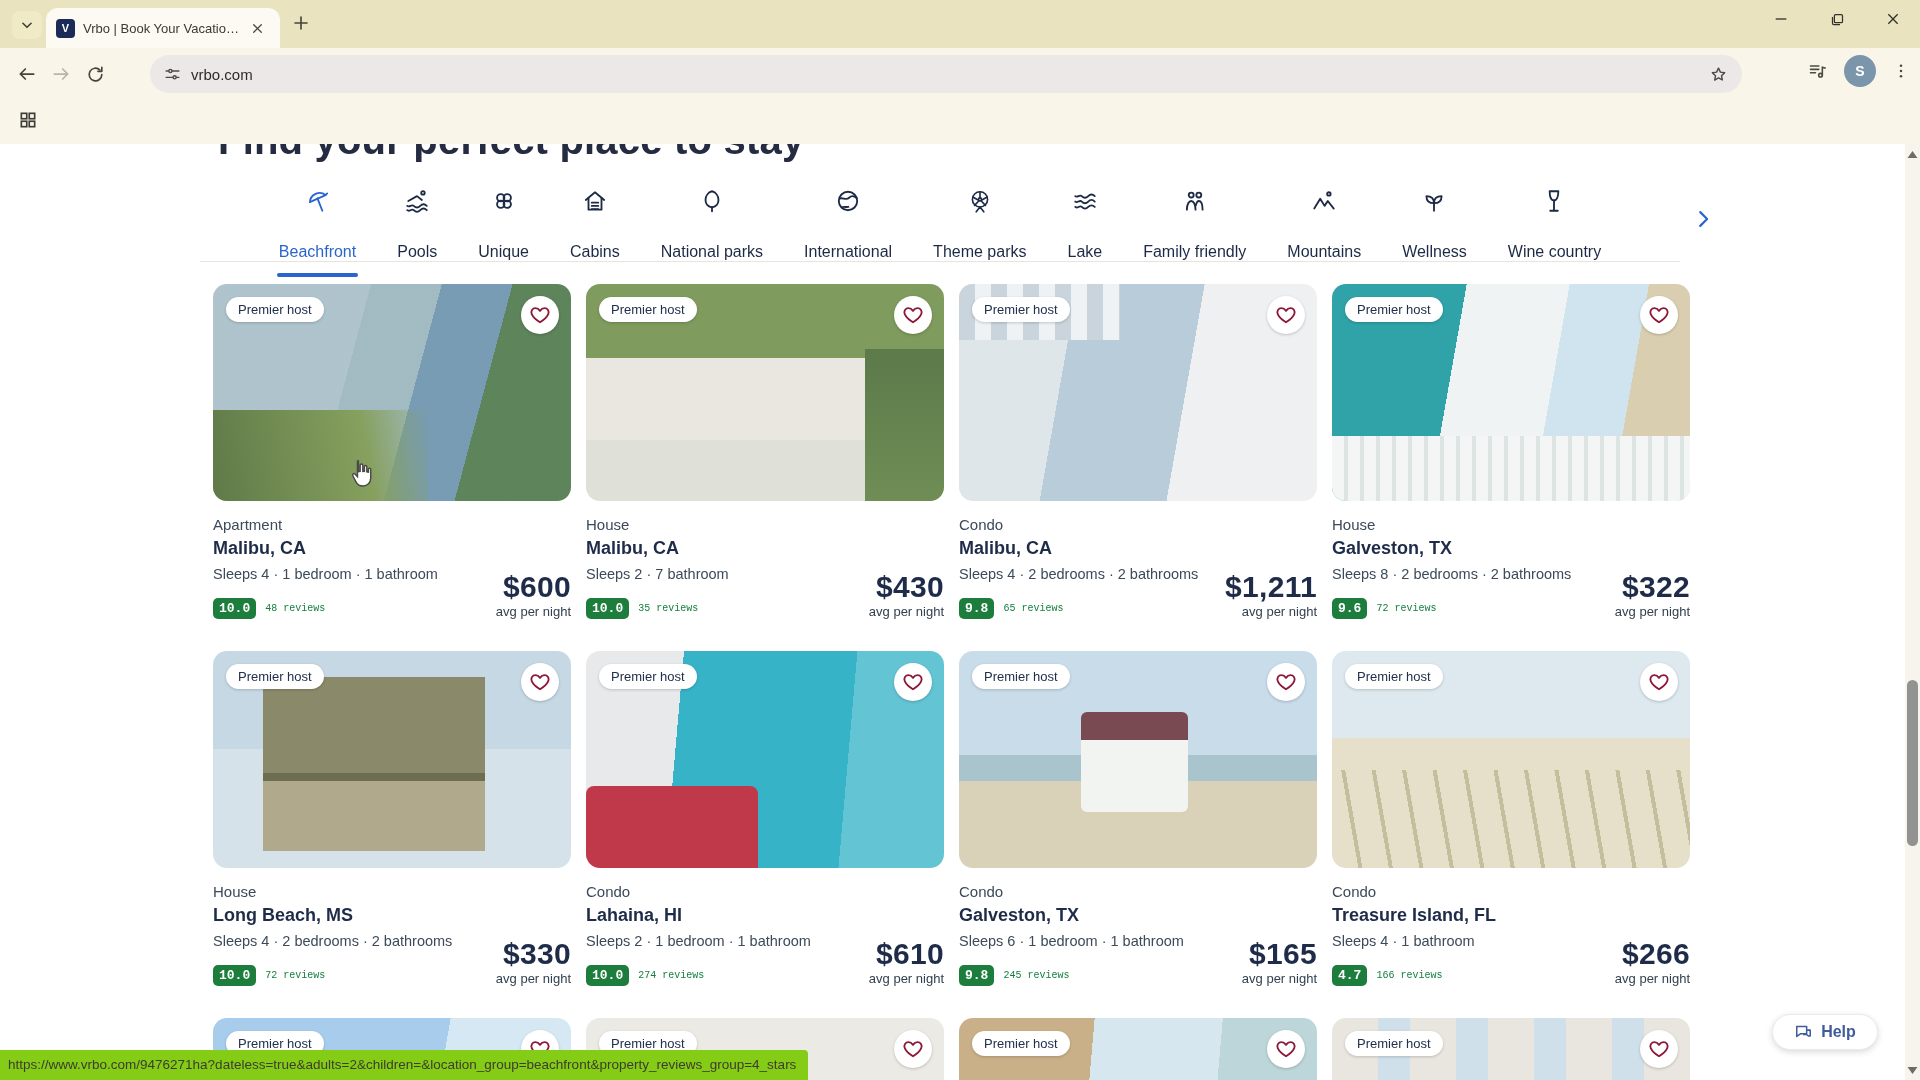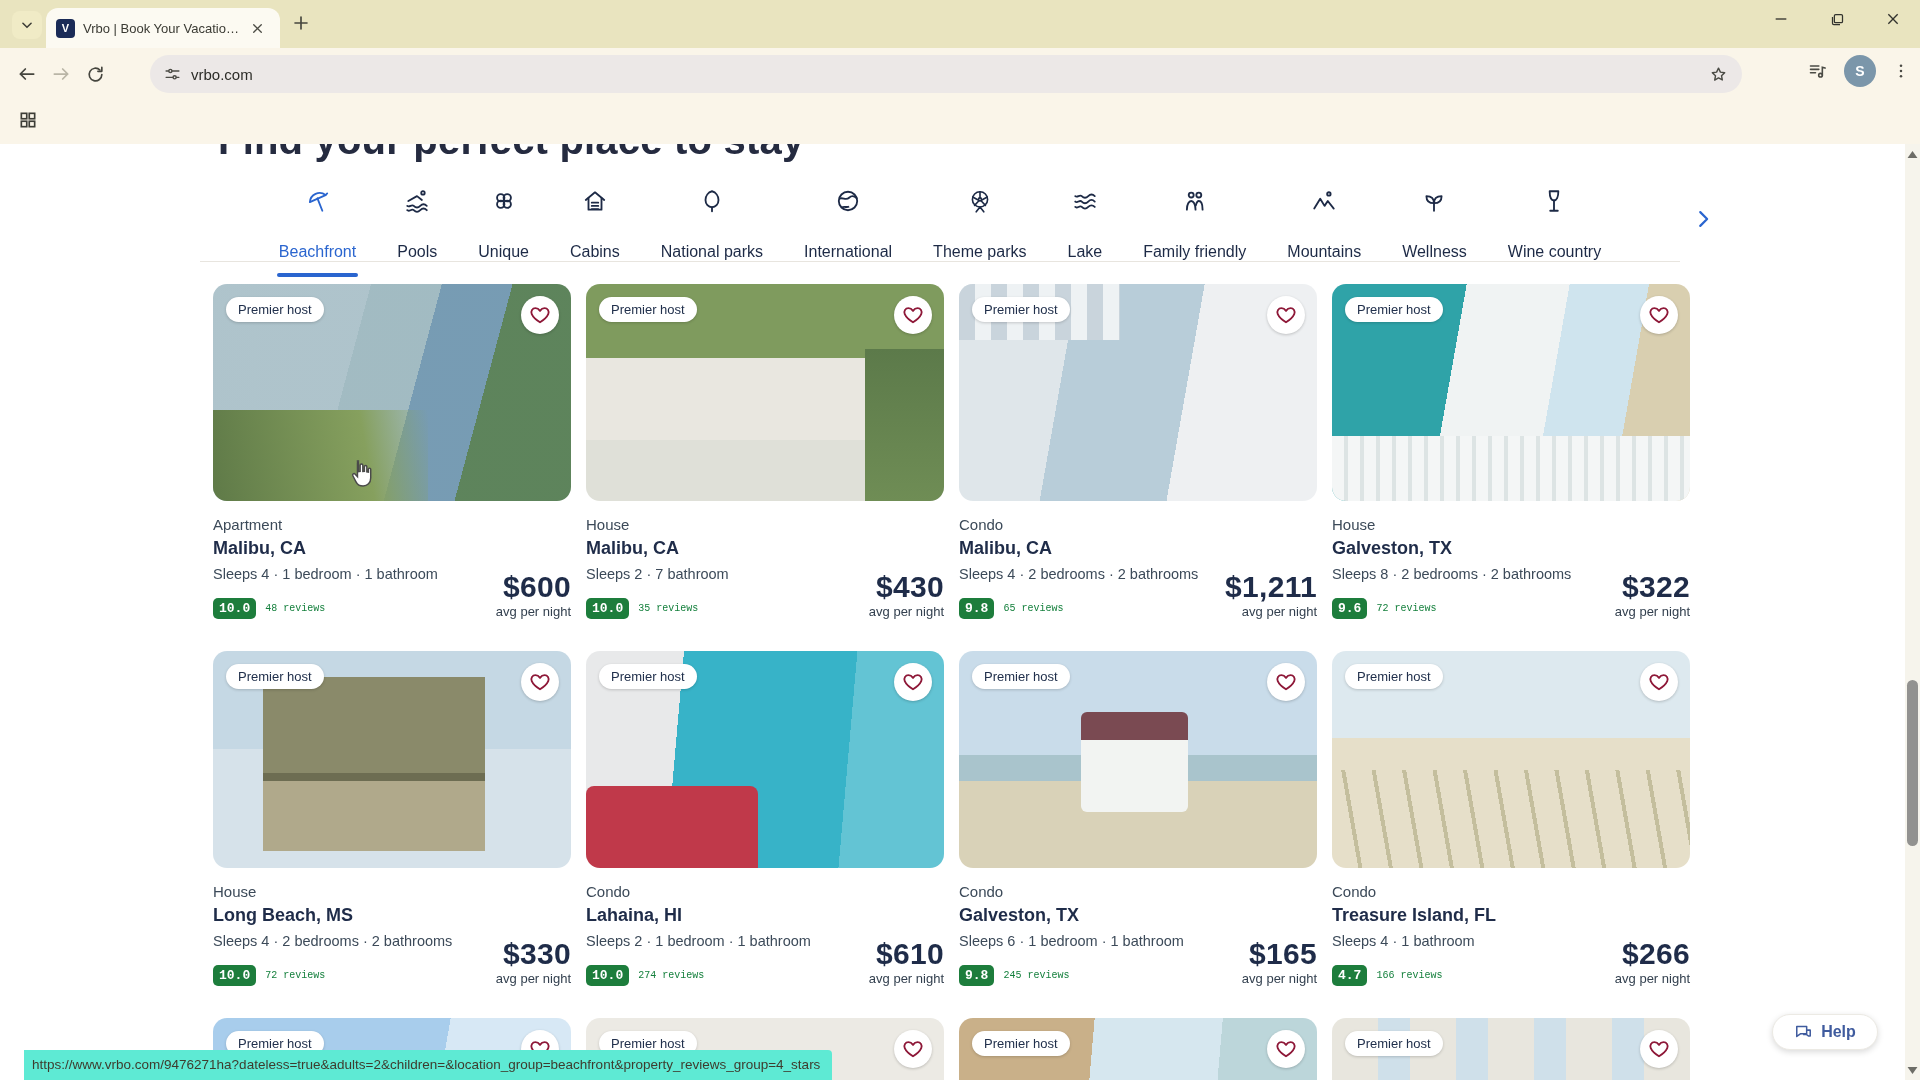--- a/index.html
+++ b/index.html
@@ -100,23 +100,23 @@
   .ph7::before { content:""; position:absolute; left:0; bottom:0; width:100%; height:45%;
          background:repeating-linear-gradient(80deg,transparent 0 26px,#b5b08a 26px 30px); opacity:.7; }
   .pp0 { background:linear-gradient(100deg,#a8cdec 0 60%,#d7e8f5 60%); }
   .pp1 { background:#eceae4; }
   .pp1::before { content:""; position:absolute; left:24%; top:20%; width:90px; height:60px;
          background:radial-gradient(#6b4a33 0 30%,transparent 32%); }
   .pp2 { background:linear-gradient(95deg,#c9b089 0 36%,#d6e7ef 36% 70%,#bcd6da 70%); }
   .pp3 { background:repeating-linear-gradient(90deg,#e8e6de 0 46px,#cfe0ea 46px 78px); }
 
   
-  .statusbar { position:absolute; left:0; bottom:0; background:#5eead4; padding:7px 12px 8px 8px;
+  .statusbar { position:absolute; left:0; bottom:0; background:#84cc16; padding:7px 12px 8px 8px;
     font-size:13.5px; color:#3e3c2e; z-index:70; border-top-right-radius:4px; max-width:900px;
-    white-space:nowrap;margin-left:24px; }
+    white-space:nowrap; }
   .helpbtn { position:absolute; left:1772px; top:1014px; width:106px; height:36px; background:#fff;
     border:1px solid #eceae4; border-radius:18px; box-shadow:0 2px 6px rgba(0,0,0,.15); z-index:70;
     display:flex; align-items:center; justify-content:center; gap:8px; color:#3f5b9e; cursor:pointer; }
   .helpbtn span { font-size:16px; font-weight:bold; }
   .cursor { position:absolute; left:346px; top:458px; z-index:80; }
 
   
   .sbar { position:absolute; right:0; top:144px; width:15px; height:936px; background:#f6f4ec; z-index:60; }
   .sarrow { position:absolute; left:0; width:15px; height:16px; display:flex; align-items:center;
     justify-content:center; color:#6d6d67; }

